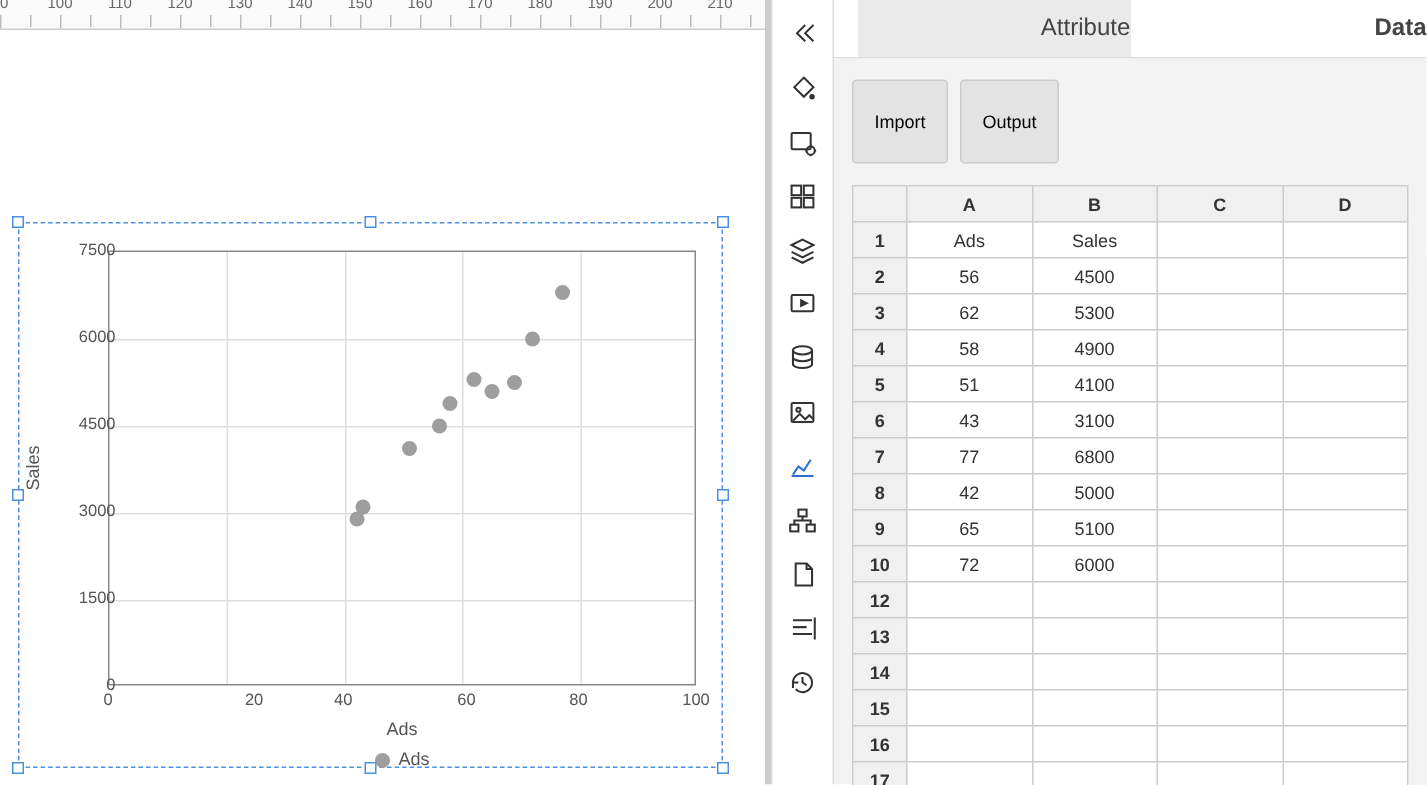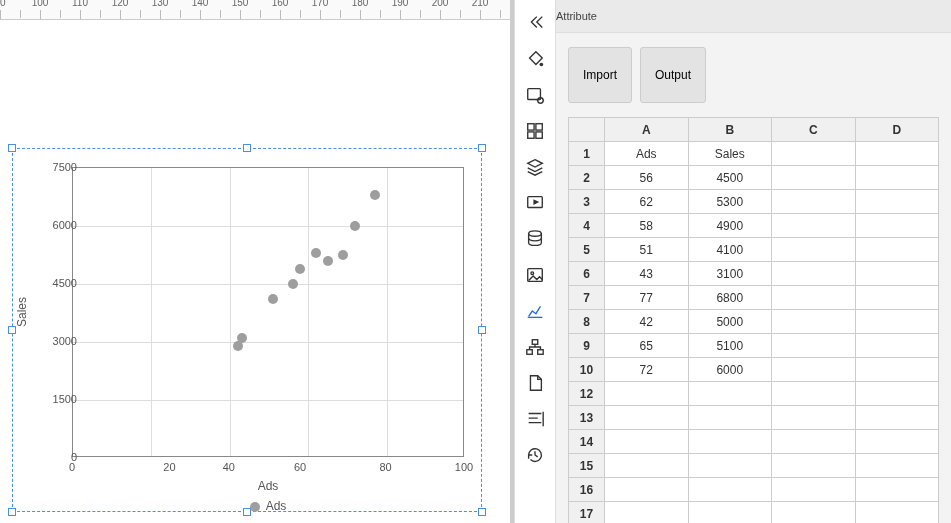--- a/index.html
+++ b/index.html
@@ -139,26 +139,27 @@
     display:flex; flex-direction:column;
     background:#f3f3f3;
   }
   .tabs {
     display:flex;
     border-bottom:1px solid #ddd;
     background:#fff;
   }
   .tab {
     flex:1;
-    text-align:left;
+    text-align:right;
     padding:10px 0;
-    font-size:11px;
+    font-size:16px;
     color:#444;
     cursor:pointer;
     background:#eaeaea;
+    margin-left:16px;
   }
   .tab.active { background:#fff; font-weight:bold; }
   .panel-toolbar {
     padding:14px 12px;
     display:flex; gap:8px;
     background:#f3f3f3;
   }
   .btn {
     padding:20px 14px;
     font-size:12px;
@@ -276,21 +277,21 @@
             </div>
           <div class="x-title">Ads</div>
           <div class="legend">
             <span class="dot"></span><span>Ads</span>
           </div>
           <div id="yLabels"></div>
           <div id="xLabels"></div>
         <div class="x-label" style="left: 53px;">0</div>
             <div class="x-label" style="left: 131.4px; margin-left: 19px;">20</div>
             <div class="x-label" style="left: 209.8px;">40</div>
-            <div class="x-label" style="left: 281px;">60</div>
+            <div class="x-label" style="left: 292px;">60</div>
             <div class="x-label" style="left: 366.6px;">80</div>
             <div class="x-label" style="left: 445px;">100</div>
             <div class="y-label" style="top: 302px; right: 398px;">0</div>
             <div class="y-label" style="top: 244px; right: 398px;">1500</div>
             <div class="y-label" style="top: 186px; right: 398px;">3000</div>
             <div class="y-label" style="top: 128px; right: 398px;">4500</div>
             <div class="y-label" style="top: 70px; right: 398px;">6000</div>
             <div class="y-label" style="top: 12px; right: 398px;">7500</div>
           </div>
       </div>
@@ -384,20 +385,21 @@
           <path d="M4 11a7 7 0 1 1 2 5"></path>
           <path d="M4 15v-4h4"></path>
           <path d="M11 7v4l3 2"></path>
         </svg>
       </div>
     </div>
 
   <div class="right-panel">
     <div class="tabs">
       <div class="tab">Attribute</div>
+      <div class="tab active">Data</div>
     </div>
     <div class="panel-toolbar">
       <button class="btn">Import</button>
       <button class="btn">Output</button>
     </div>
     <div class="sheet-wrap">
       <table class="sheet">
         <thead>
             <tr id="sheetHead">
               <th class="corner"></th>

